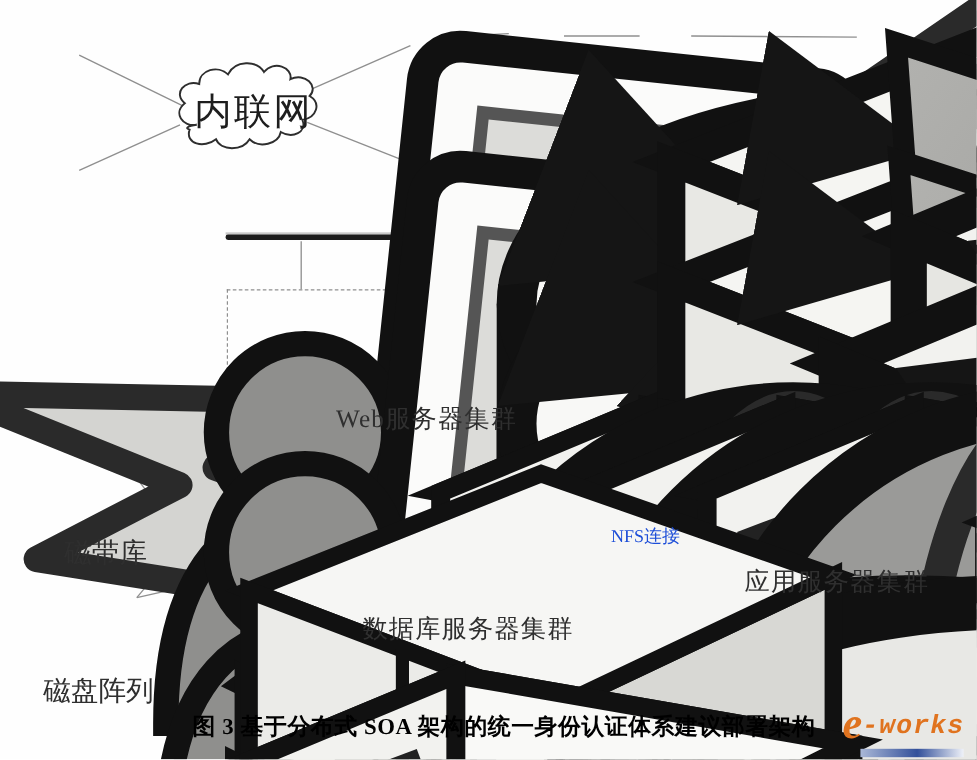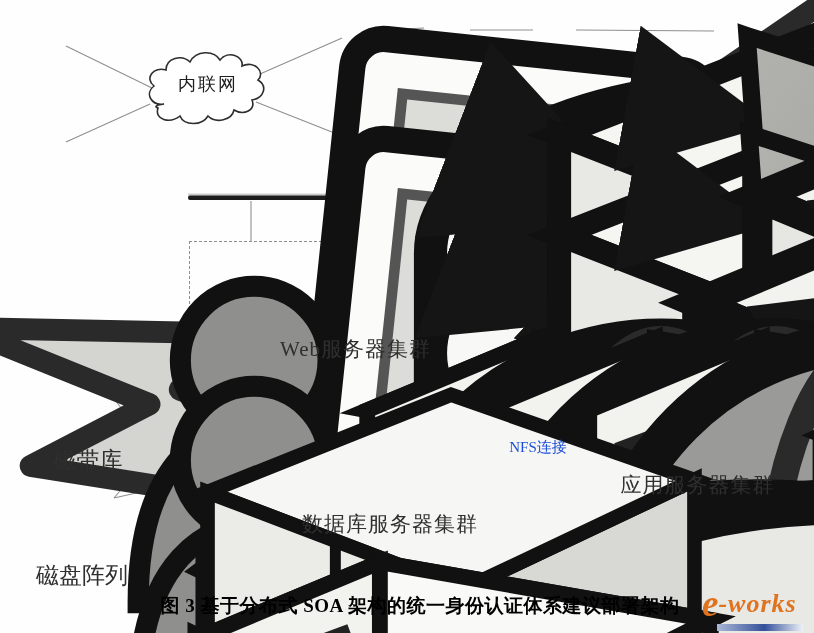--- a/index.html
+++ b/index.html
@@ -8,33 +8,33 @@
     font-family:"Liberation Sans",sans-serif;
   }
   .stage svg.layer{position:absolute;left:0;top:0;z-index:1;}
   .cluster-box{
     position:absolute;border:1.5px dashed #8f8f8f;z-index:0;background:transparent;
   }
   .lbl{
     position:absolute;z-index:2;color:#2f2f2f;text-align:center;
     font-family:"Liberation Serif",serif;white-space:nowrap;
   }
-  .lbl-cloud{font-size:18px;color:#1e1e1e;letter-spacing:2px;}
+  .lbl-cloud{font-size:31px;color:#1e1e1e;letter-spacing:2px;}
   .lbl-cluster{font-size:21px;letter-spacing:1px;}
   .lbl-small{font-size:23px;}
   .lbl-nfs{font-size:15px;color:#1d4ed8;}
   .caption{
     position:absolute;z-index:2;font-family:Liberation Serif, serif;
     font-weight:bold;font-size:19px;color:#000;text-align:center;letter-spacing:0.5px;
     white-space:nowrap;
   }
   .logo{position:absolute;z-index:2;font-style:italic;color:#e0731f;
     font-family:"Liberation Serif",serif;line-height:1;}
   .logo-e{font-size:37px;font-weight:bold;vertical-align:-4px;}
-  .logo-rest{font-size:26px;font-weight:bold;letter-spacing:1px;}
+  .logo-rest{font-size:22px;font-weight:bold;letter-spacing:1px;font-family:Liberation Mono, monospace;}
   .logo-bar{height:7px;width:86px;margin-left:15px;margin-top:2px;
     background:linear-gradient(90deg,#aab8d7 0%,#33509a 55%,#eef1f8 100%);}
 </style>
 </head>
 <body>
 
 <div class="stage">
 
   <div class="cluster-box" style="left:189px;top:241px;width:326px;height:121px;"></div>
   <div class="cluster-box" style="left:588px;top:243px;width:217px;height:268px;"></div>

